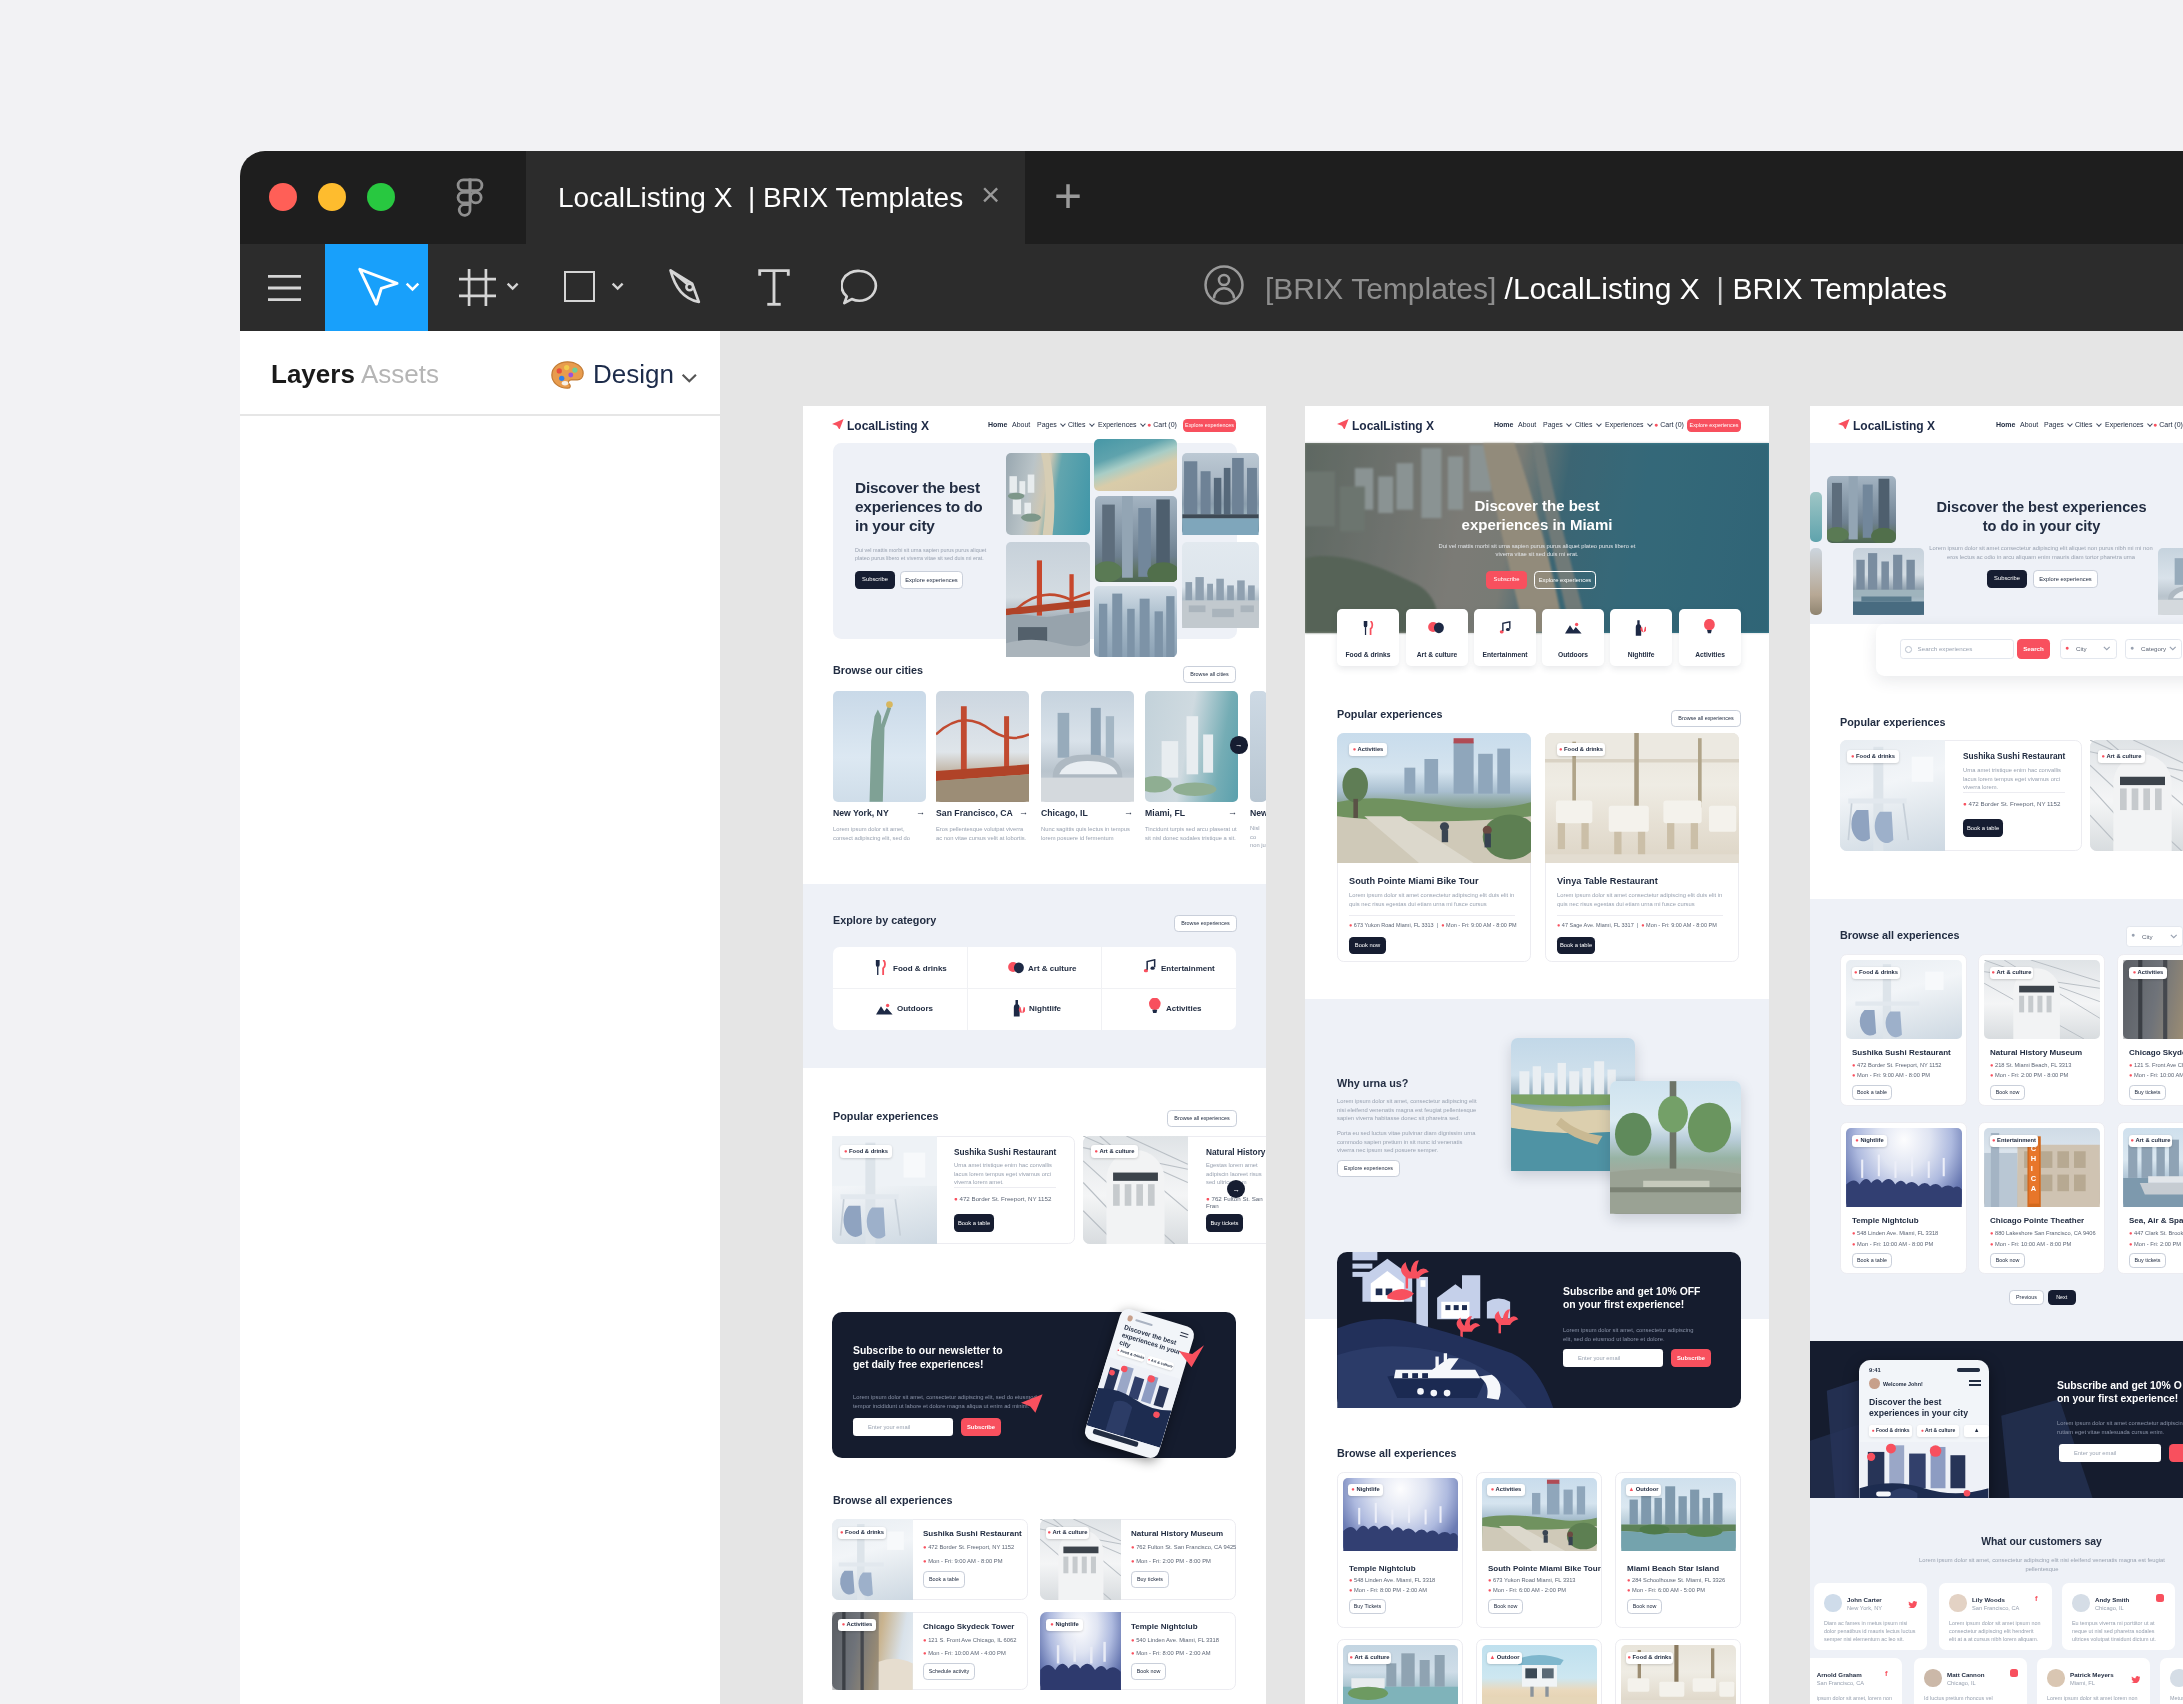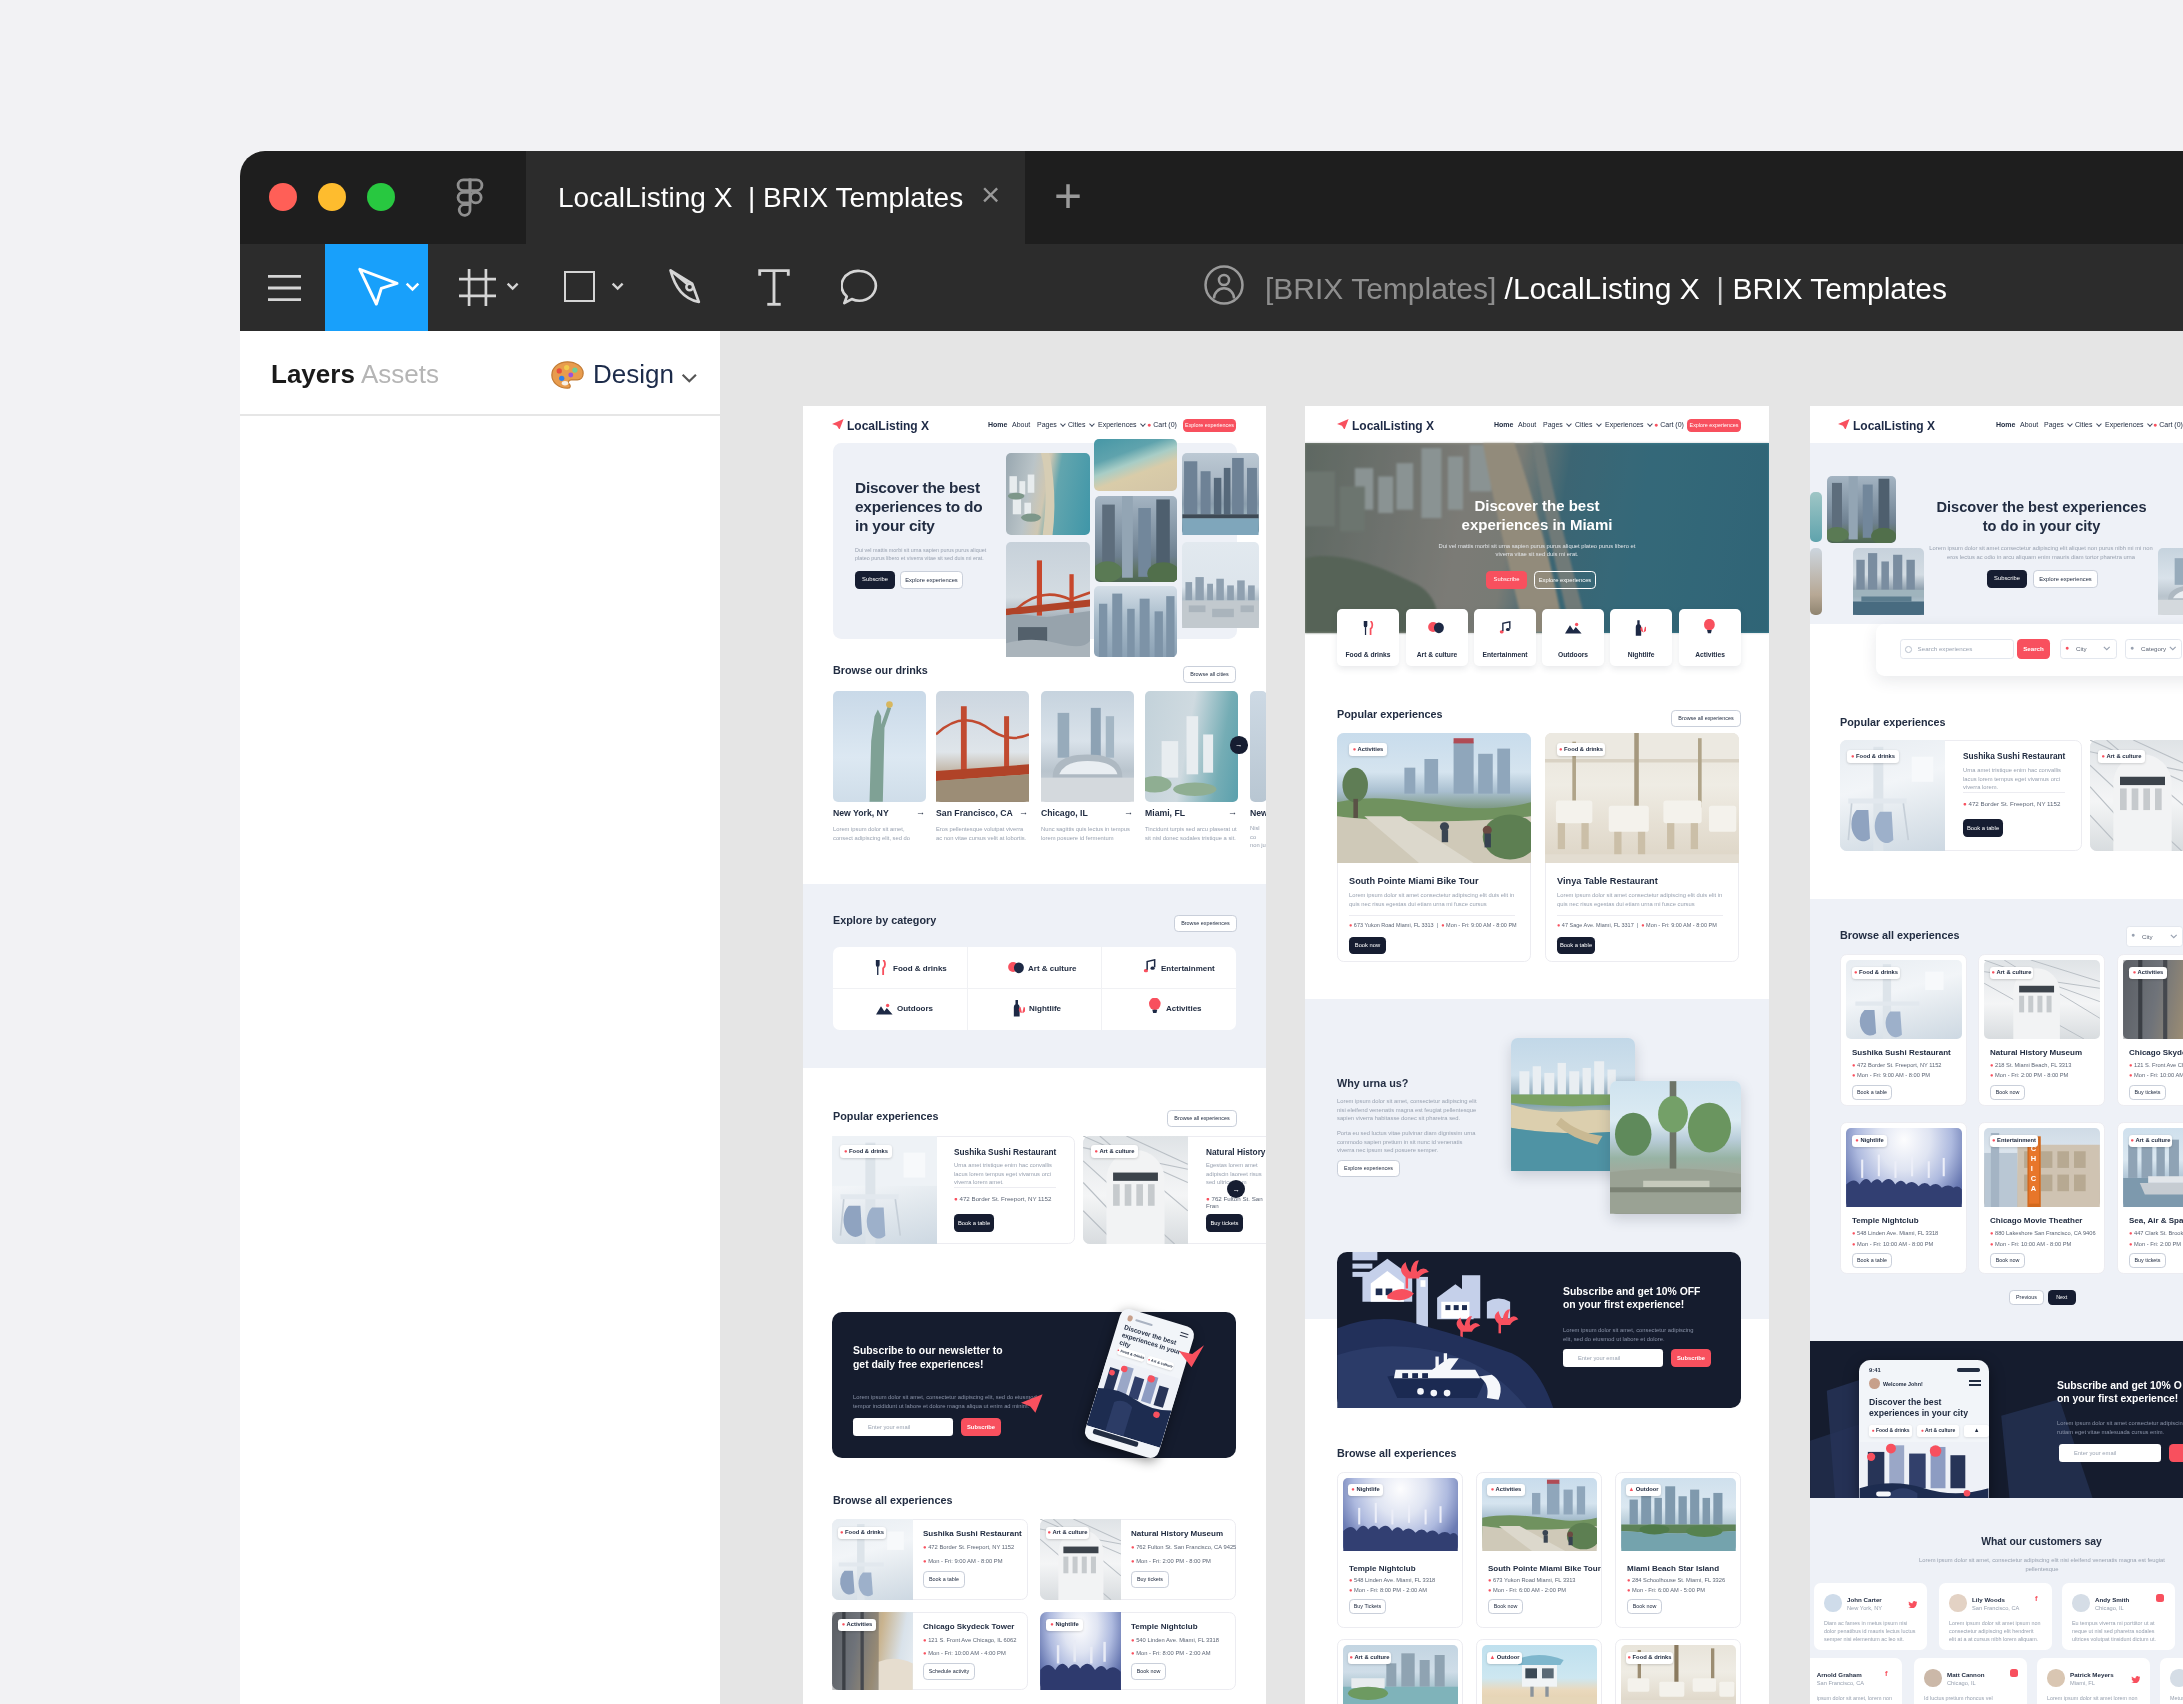--- a/index.html
+++ b/index.html
@@ -246,21 +246,21 @@
               <path d="M0 70 h92 v33 h-92z" fill="#c2c9ce"></path>
               <g fill="#aab4bc">
                 <rect x="8" y="76" width="20" height="8"></rect>
                 <rect x="36" y="80" width="26" height="10"></rect>
                 <rect x="70" y="76" width="16" height="8"></rect>
               </g>
             </g>
           </svg>
       </div>
 
-      <div class="abs hdg" style="left:30px;top:258px;font-size:10.8px">Browse our drinks</div>
+      <div class="abs hdg" style="left:30px;top:258px;font-size:10.8px">Browse our cities</div>
       <div class="abs btn btn-out" style="left:380px;top:260px;width:53px;height:16.6px;font-size:5.4px;line-height:15px">Browse all cities</div>
       <div class="abs ph" style="left:30px;top:285px;width:93px;height:111px;background:linear-gradient(180deg,#c9d9e8 0%,#dce8f2 60%,#cfdde9 100%)">
         <svg width="93" height="111" viewBox="0 0 112 133">
             <g>
               <path d="M50 30 L54 22 L58 30 L58 40 L66 18 L70 20 L62 44 L60 133 L44 133 L46 60 Z" fill="#7fa195"></path>
               <circle cx="68" cy="16" r="4" fill="#d8b75e"></circle>
             </g>
           </svg>
       </div>
       <div class="abs ph" style="left:133px;top:285px;width:93px;height:111px;background:linear-gradient(180deg,#ccd6e0 0%,#dfe5ea 55%,#b9a893 78%,#8f8470 100%)">
@@ -1127,21 +1127,21 @@
                 <text x="56" y="28">C</text>
                 <text x="56" y="40">H</text>
                 <text x="56" y="52">I</text>
                 <text x="56" y="64">C</text>
                 <text x="56" y="76">A</text>
               </g>
             </g>
           </svg>
       </div>
       <div class="abs chip" style="left:180px;top:729px;width:48px;height:11.6px;line-height:11.6px"><span style="color:#f8505e">●</span> Entertainment</div>
-      <div class="abs hdg" style="left:180px;top:810px;font-size:8px">Chicago Movie Theather</div>
+      <div class="abs hdg" style="left:180px;top:810px;font-size:8px">Chicago Pointe Theather</div>
       <div class="abs pin" style="left:180px;top:824px;font-size:5.7px"><span style="color:#f8505e">●</span> 880 Lakeshore San Francisco, CA 9406</div>
       <div class="abs pin" style="left:180px;top:835px;font-size:5.7px"><span style="color:#f8505e">●</span> Mon - Fri: 10:00 AM - 8:00 PM</div>
       <div class="abs btn btn-out" style="left:180px;top:847px;width:35px;height:15px;font-size:5.4px;line-height:13.3px">Book now</div>
       <div class="abs card" style="left:307px;top:716px;width:127px;height:152px"></div>
       <div class="abs ph" style="left:313px;top:722px;width:116px;height:79px;background:linear-gradient(180deg,#cfe0ed 0%,#dbe8f1 40%,#adc3d4 65%,#8fa9bd 100%)">
         <svg width="116" height="79" viewBox="0 0 139 95">
             <g>
               <g fill="#8fa3b5">
                 <rect x="6" y="20" width="11" height="40"></rect>
                 <rect x="22" y="10" width="13" height="50"></rect>

